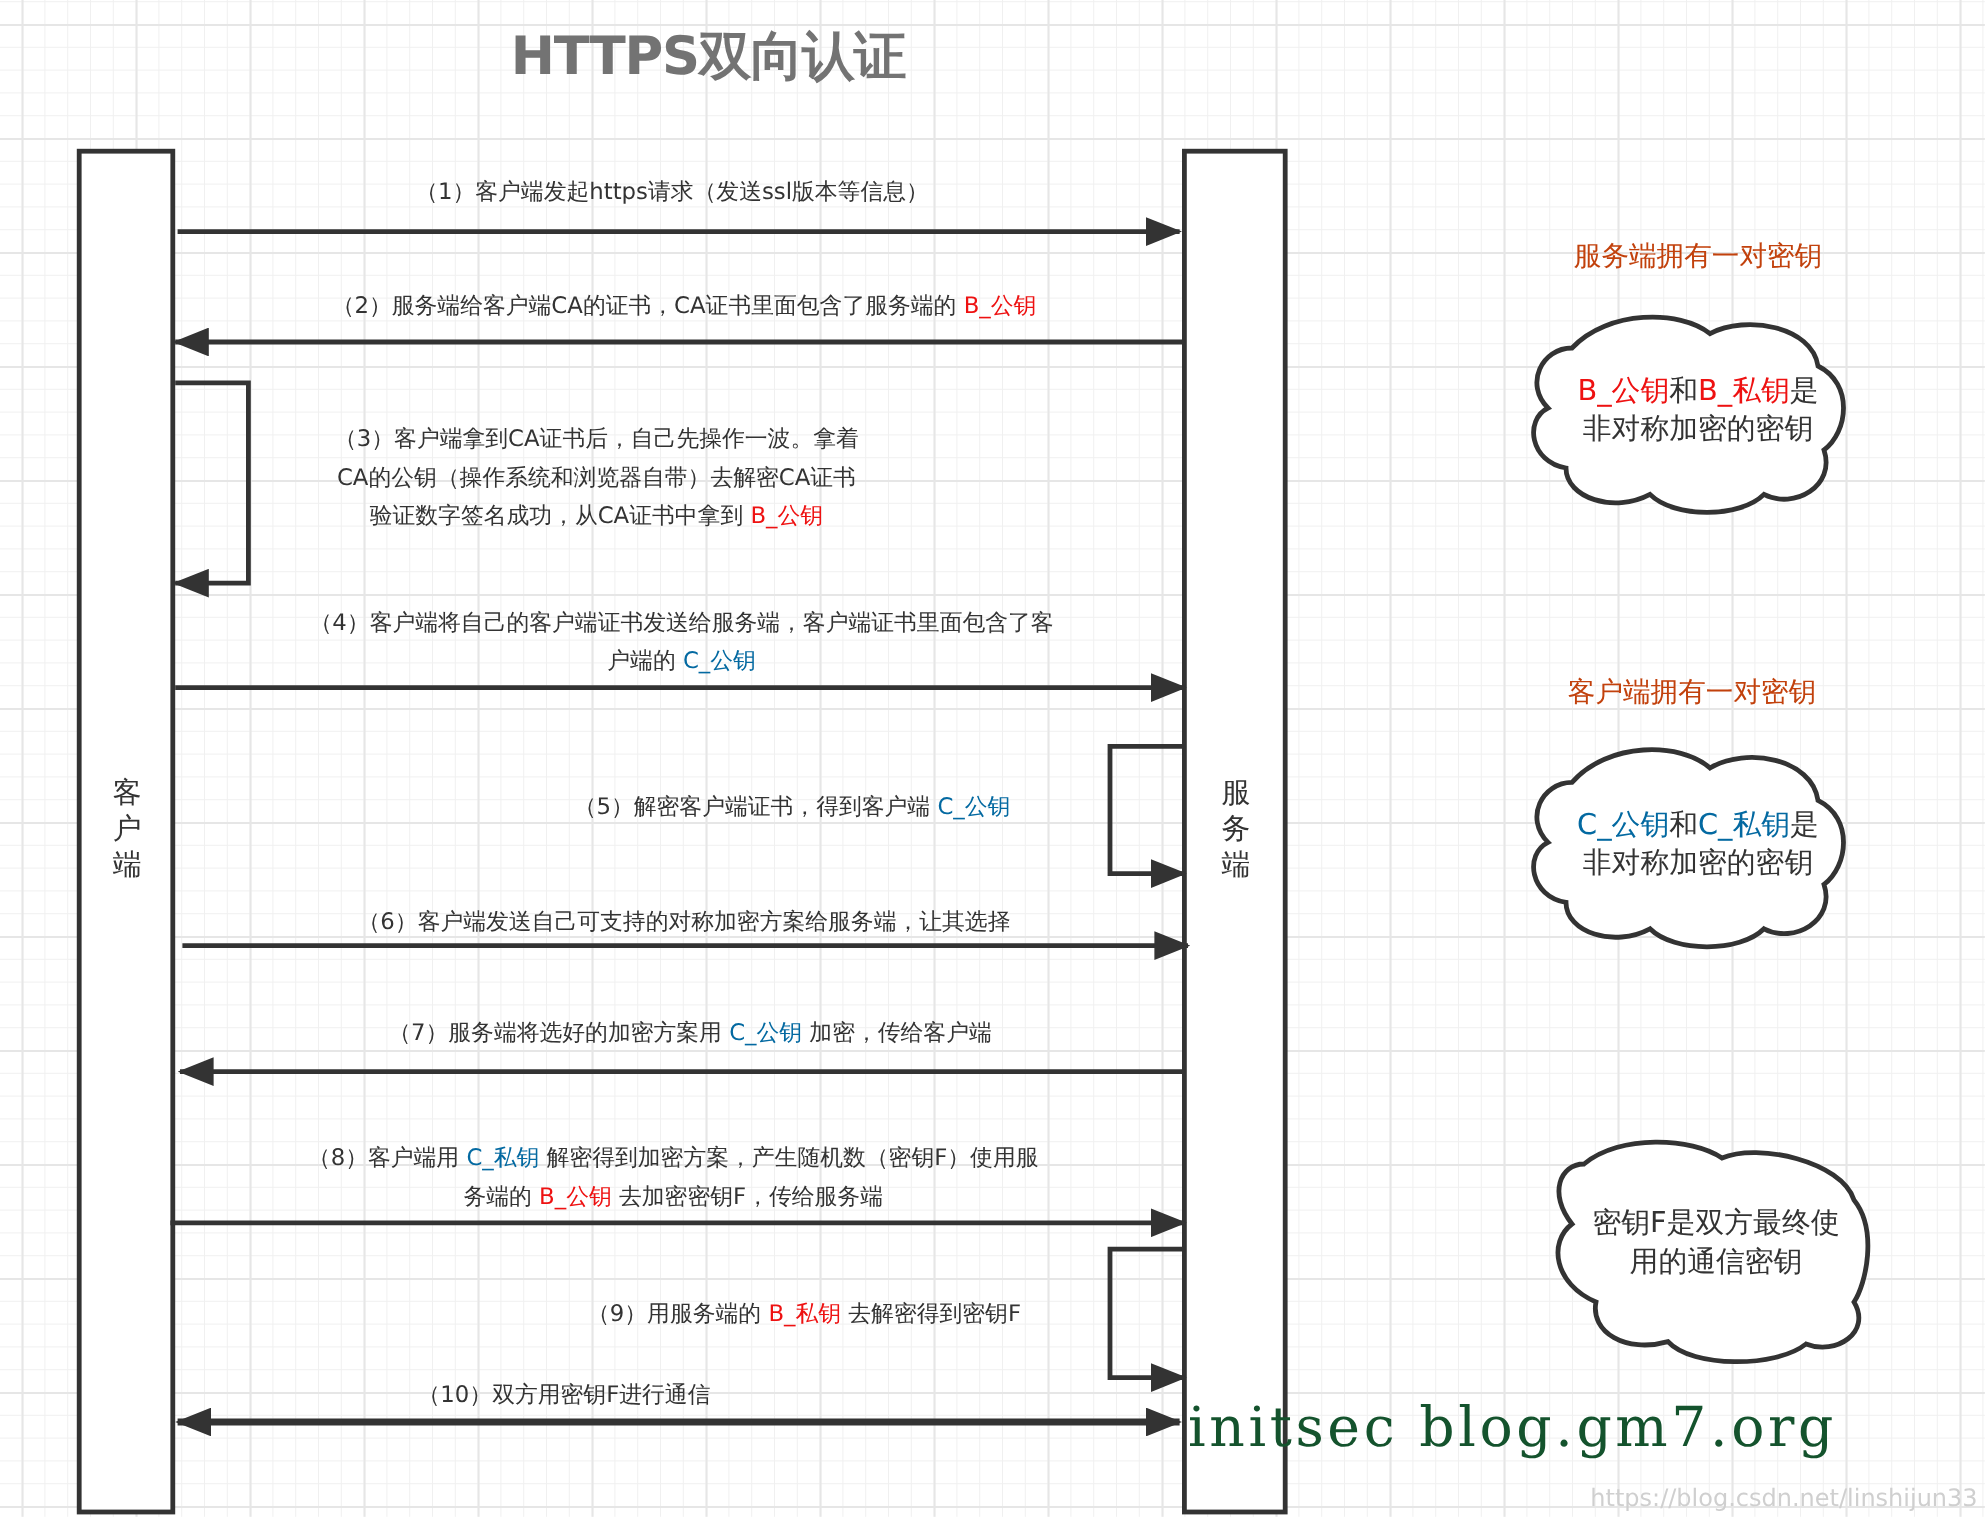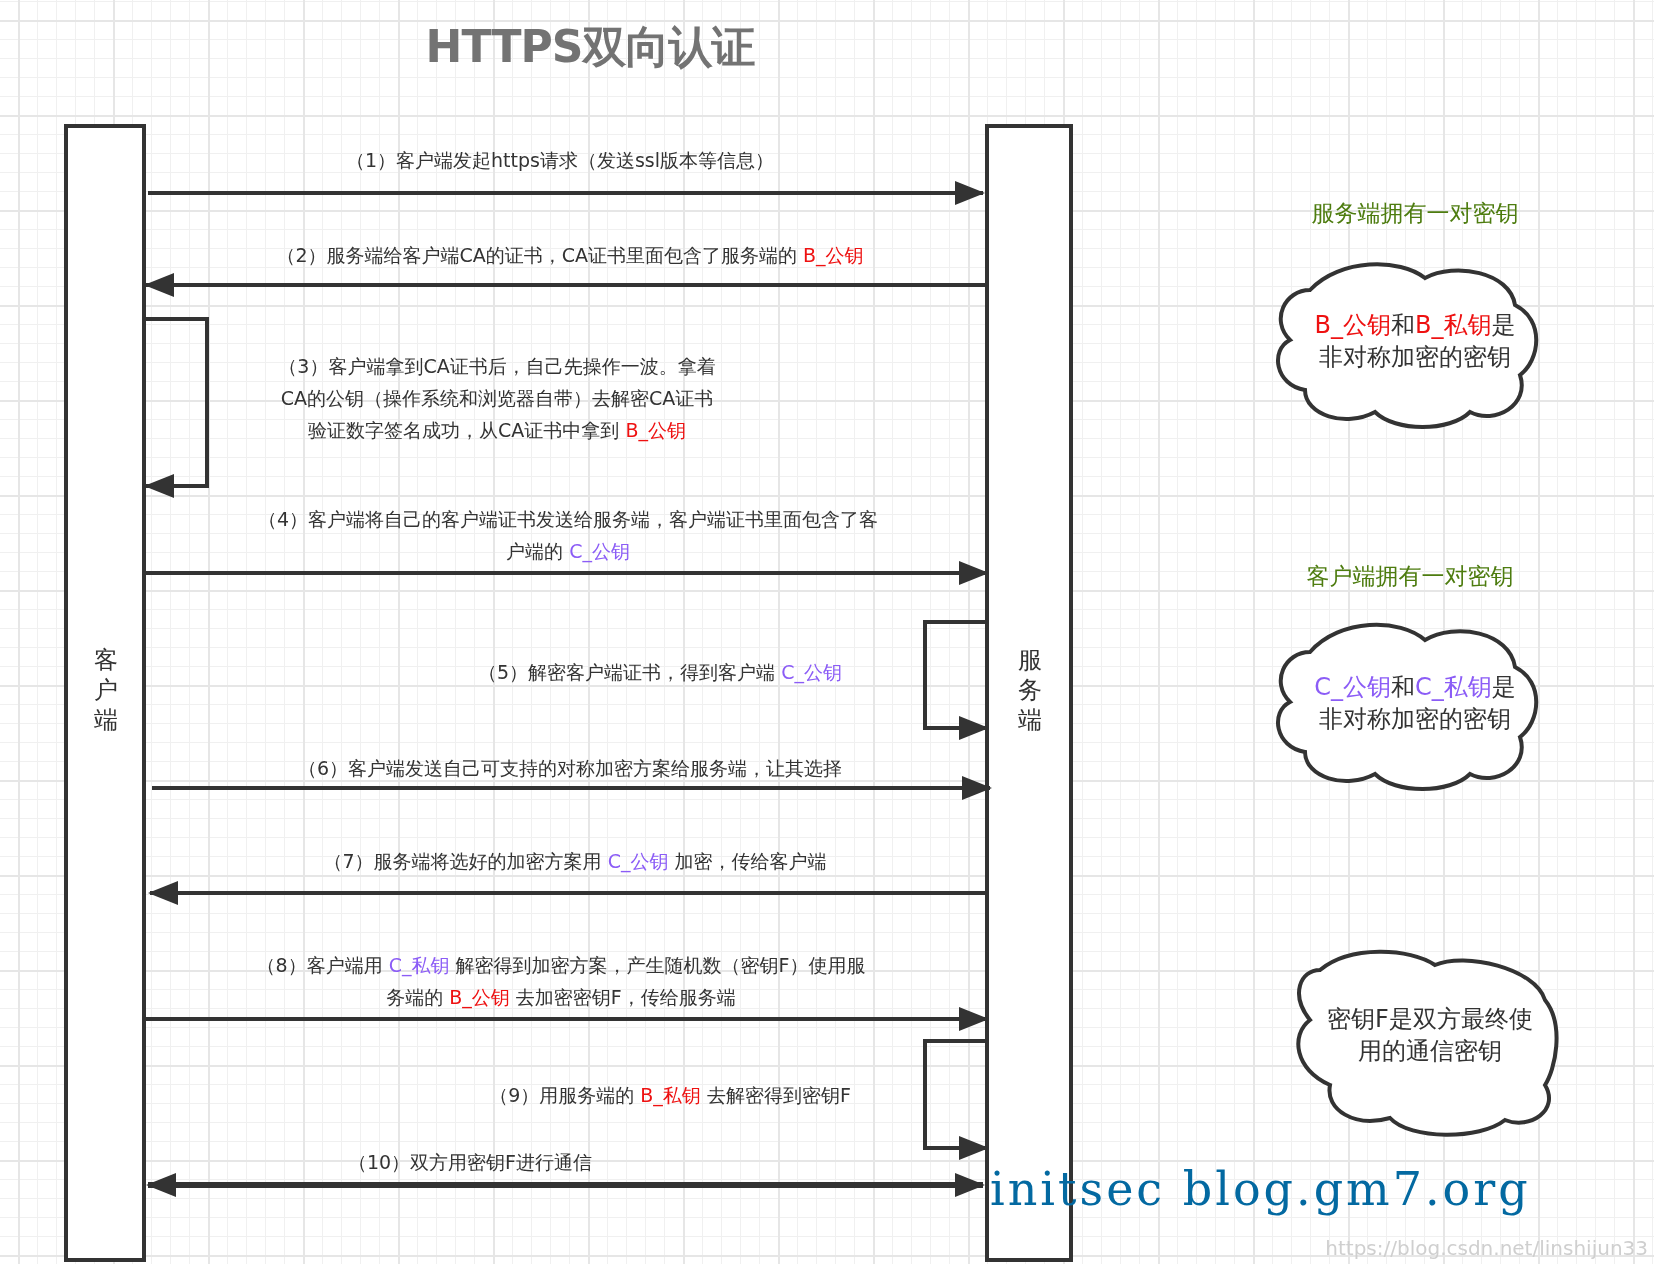--- a/index.html
+++ b/index.html
@@ -16,25 +16,25 @@
     font-family: "DejaVu Sans", "Liberation Sans", sans-serif;
     color: #333;
   }
   .title {
     position: absolute; left: 420px; top: 18px; width: 340px; text-align: center;
     font-size: 44px; font-weight: bold; color: #737373; letter-spacing: -1px;
   }
   svg.diagram { position: absolute; left: 0; top: 0; }
   .lbl { position: absolute; font-size: 19px; color: #333; text-align: center; line-height: 32px; white-space: nowrap; }
   .red { color: #ee1111; }
-  .blue { color: #8b5cf6; }
+  .blue { color: #0369a1; }
   .vlabel { position: absolute; font-size: 24px; line-height: 30px; width: 30px; text-align: center; color: #333; }
-  .note { position: absolute; font-size: 23px; color: #4d7c0f; white-space: nowrap; text-align: center; }
+  .note { position: absolute; font-size: 23px; color: #c2410c; white-space: nowrap; text-align: center; }
   .cloudtext { position: absolute; font-size: 24px; line-height: 32px; text-align: center; color: #333; white-space: nowrap; }
-  .wm { position: absolute; left: 990px; top: 1162px; font-family: "DejaVu Serif", serif; font-size: 46px; color: #0369a1; letter-spacing: 3px; }
+  .wm { position: absolute; left: 990px; top: 1162px; font-family: "DejaVu Serif", serif; font-size: 46px; color: #14532d; letter-spacing: 3px; }
   .wm2 { position: absolute; right: 6px; top: 1236px; font-size: 20px; color: #cfcfcf; }
 </style>
 </head>
 <body>
 
 <div class="title">HTTPS双向认证</div>
 
 <svg class="diagram" width="1654" height="1264">
   <defs>
     <marker id="ah" markerWidth="12" markerHeight="12" refX="10" refY="6" orient="auto" markerUnits="userSpaceOnUse">

